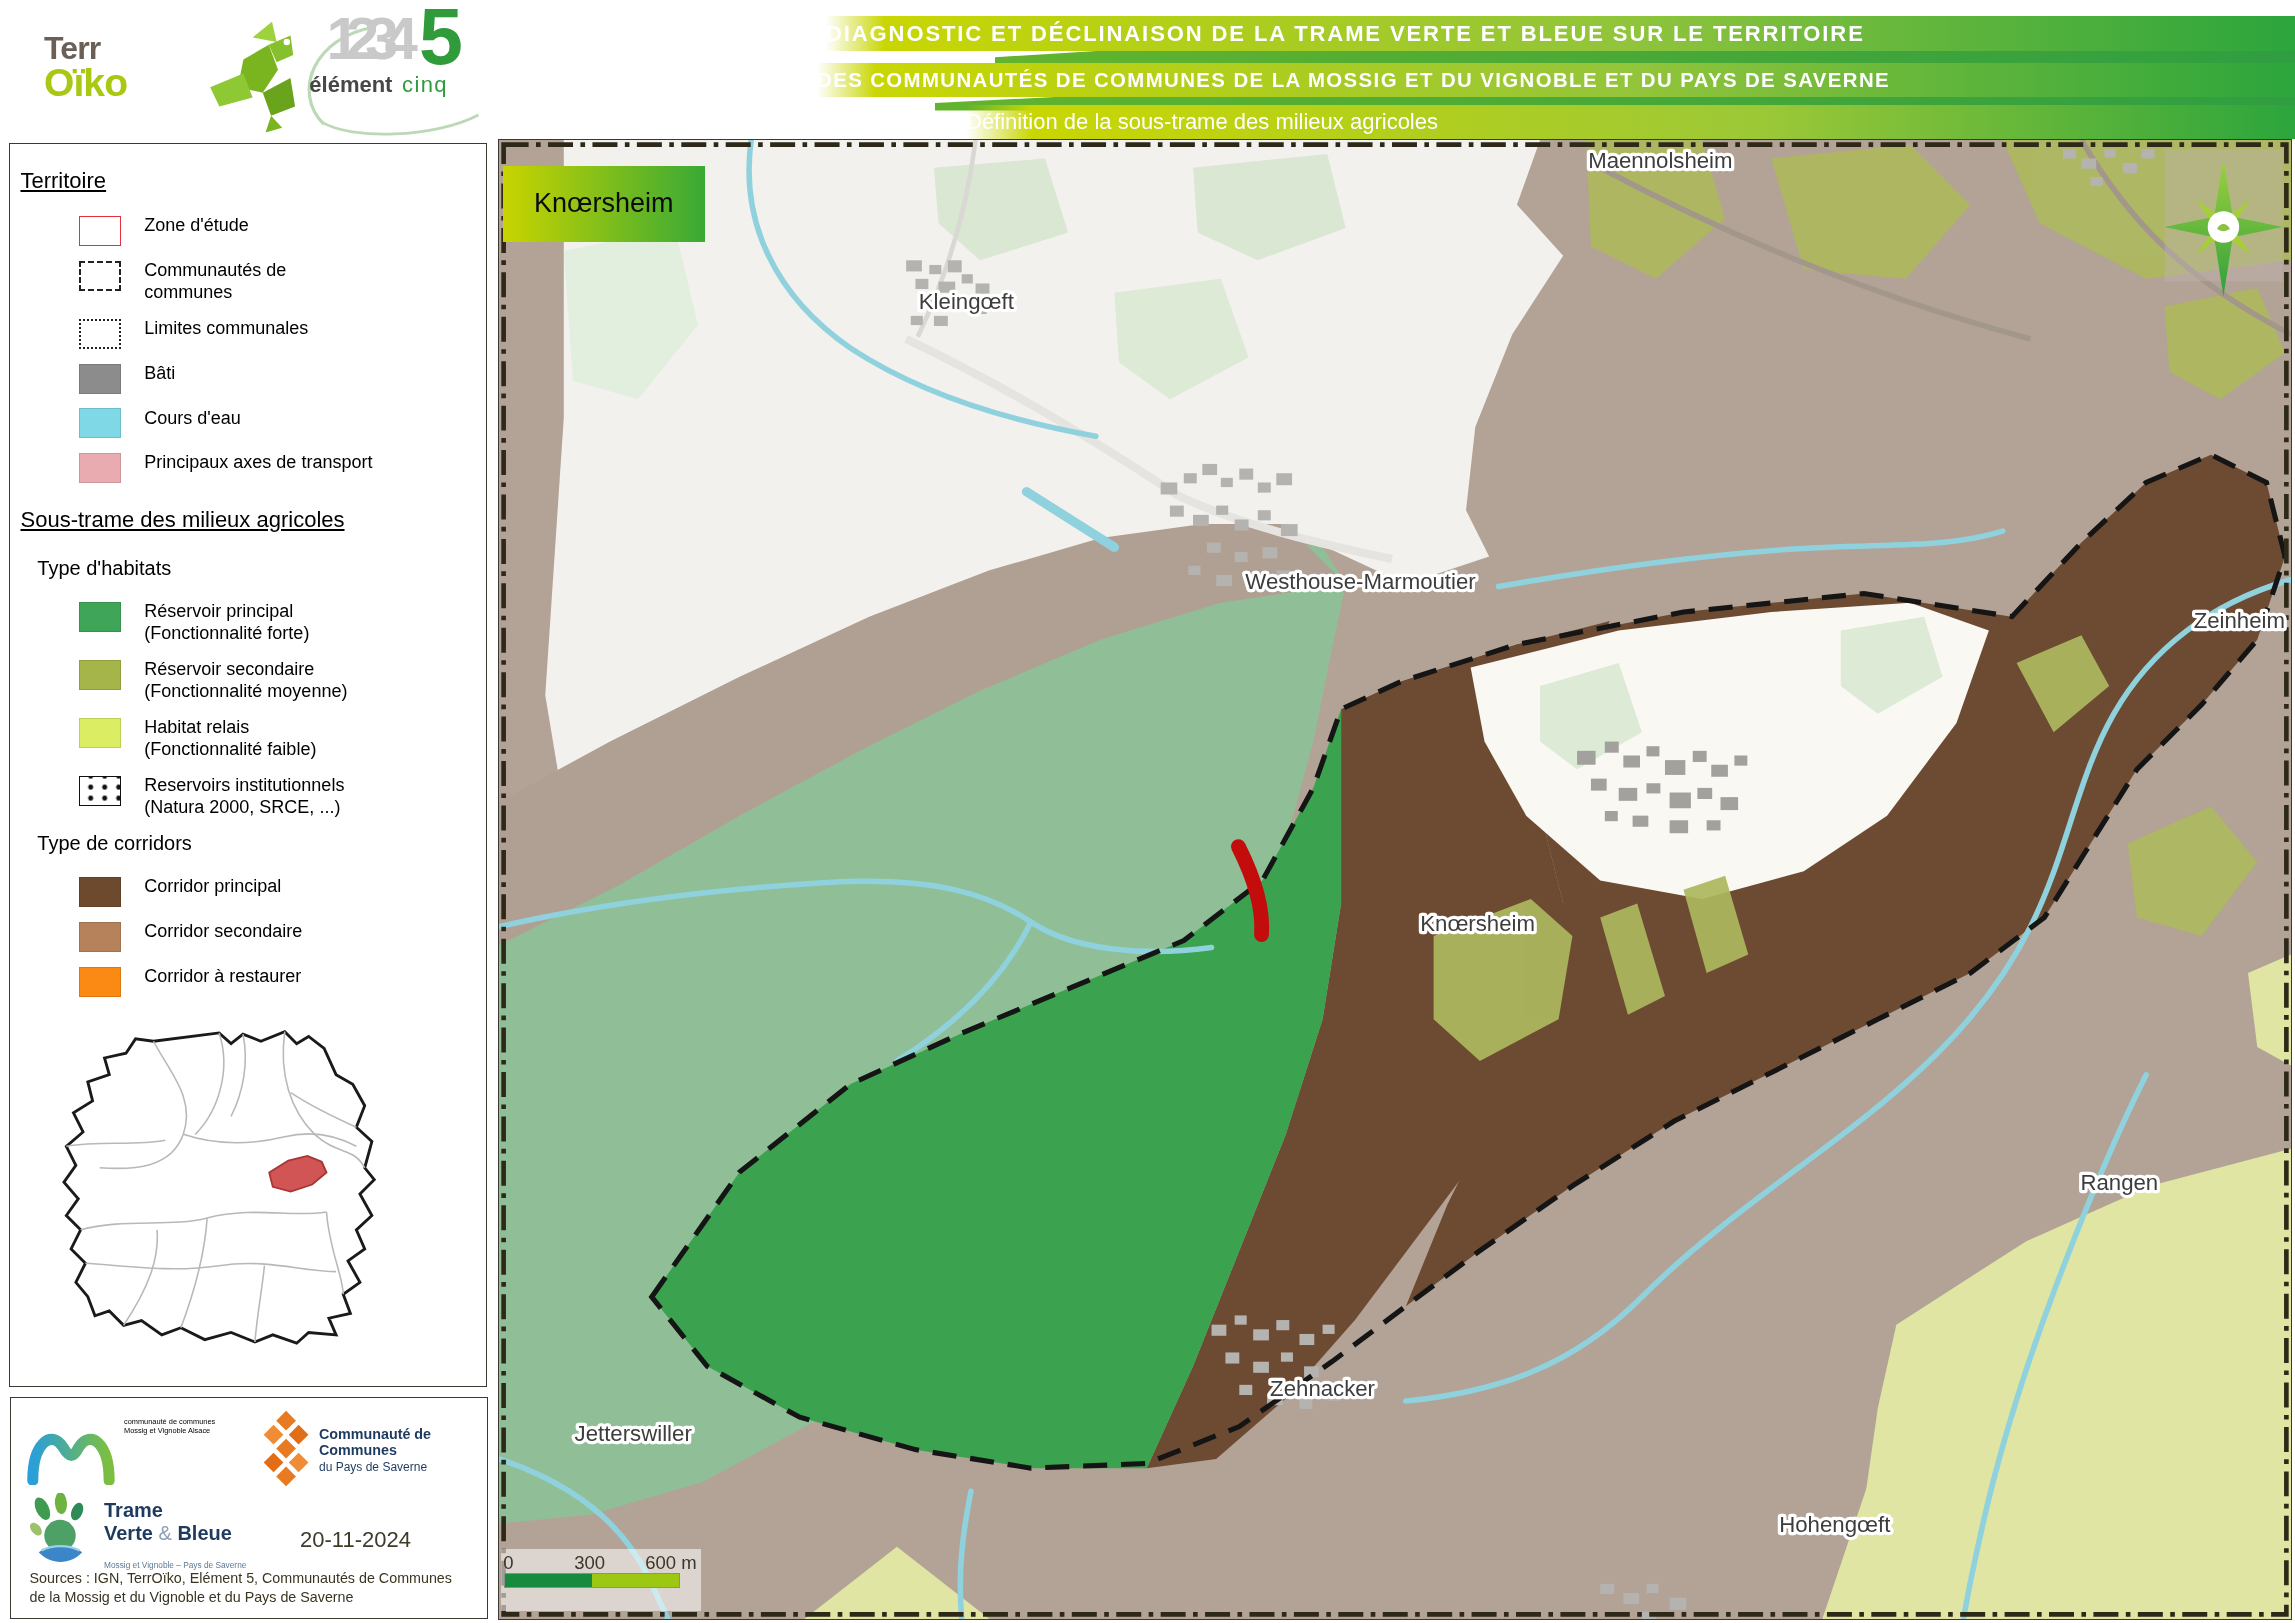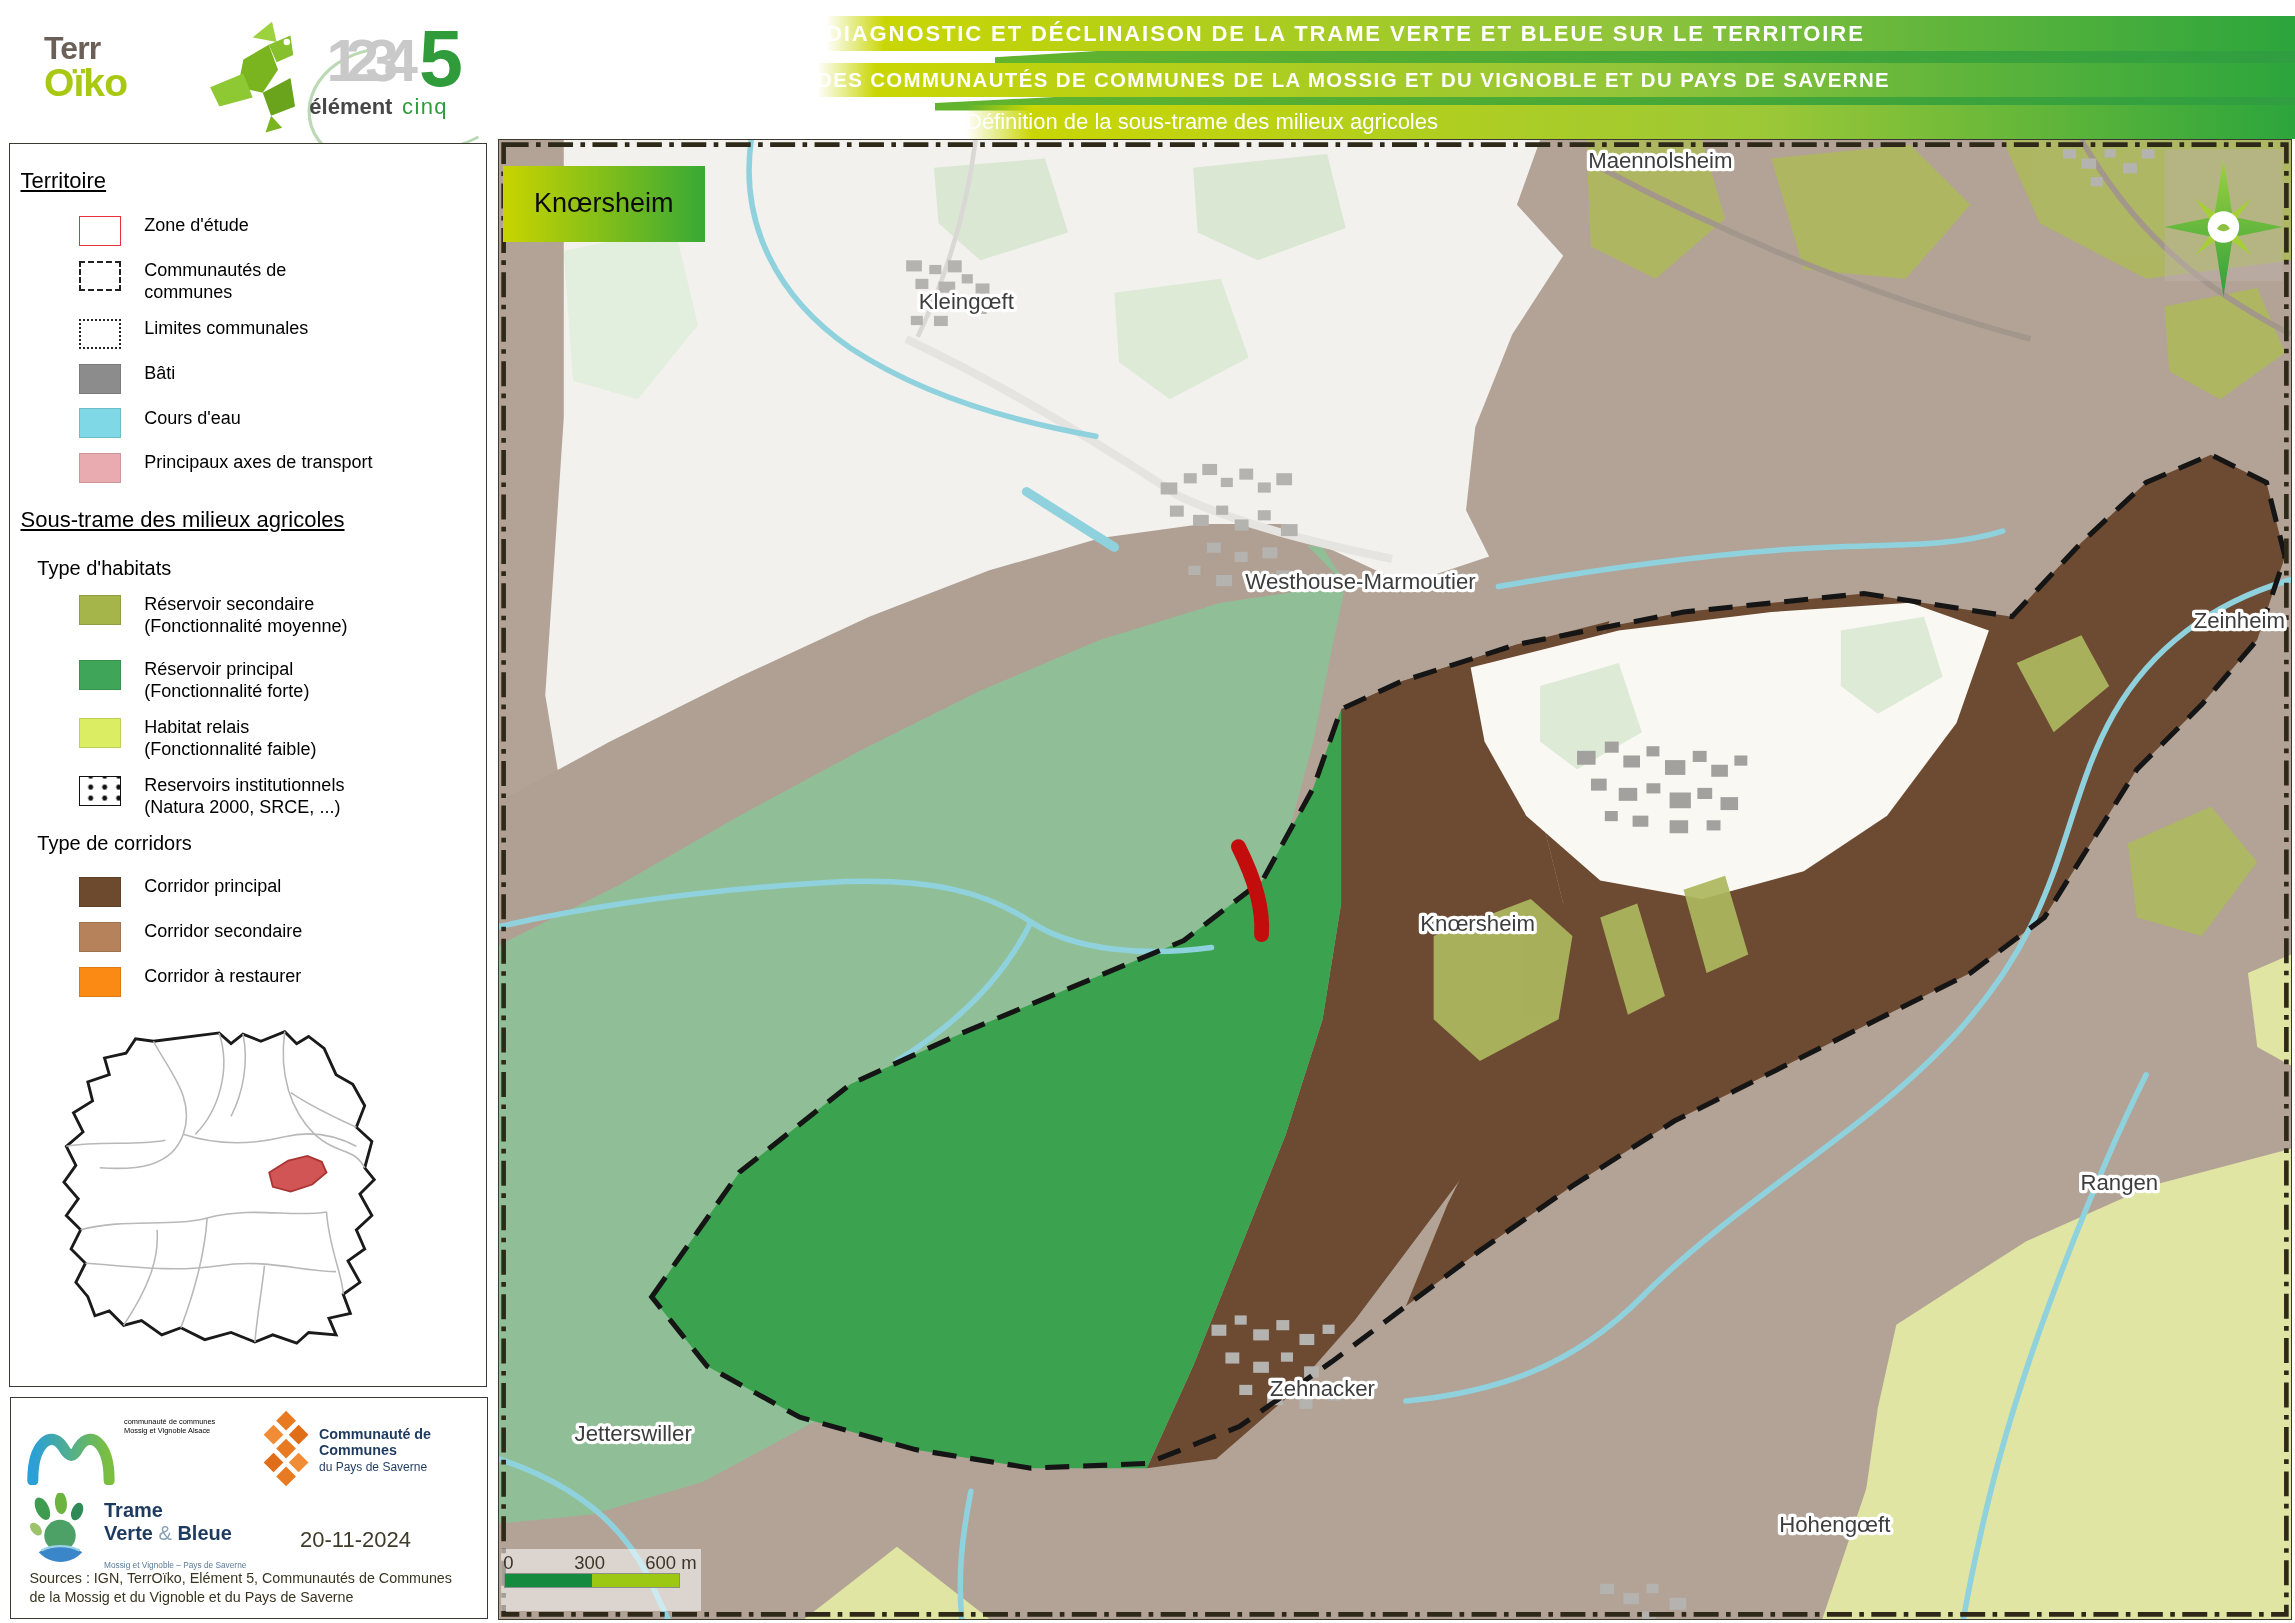--- a/index.html
+++ b/index.html
@@ -3,21 +3,21 @@
 <meta charset="utf-8">
 <style>
   html,body{margin:0;padding:0;background:#ffffff;font-family:"Liberation Sans",sans-serif;}
   .page{position:relative;width:2295px;height:1623px;background:#ffffff;overflow:hidden;}
 
   
   .lg-terr{position:absolute;left:44px;top:13px;width:259px;height:125px;}
   .lg-terr .t1{display:block;font-size:32px;font-weight:700;color:#6a6058;letter-spacing:-0.9px;line-height:1.0;margin-top:18.5px;}
   .lg-terr .t2{display:block;font-size:39px;font-weight:700;color:#a8c813;letter-spacing:-0.9px;line-height:0.95;}
   .lg-frog{position:absolute;left:139px;top:4.6px;}
-  .lg-e5{position:absolute;left:301px;top:26px;width:185px;height:120px;}
+  .lg-e5{position:absolute;left:301px;top:4px;width:185px;height:120px;}
   .lg-e5 .nums{position:absolute;left:25.5px;top:0;font-size:60px;font-weight:700;color:#c9c9c9;letter-spacing:-14px;}
   .lg-e5 .five{position:absolute;left:118px;top:-13px;font-size:79px;font-weight:700;color:#2f9b3b;}
   .lg-e5 .w1{position:absolute;left:8.3px;top:68px;font-size:22px;font-weight:700;color:#474747;}
   .lg-e5 .w2{position:absolute;left:101px;top:68px;font-size:22px;font-weight:400;color:#2f9b3b;letter-spacing:1.4px;}
   .lg-e5 svg{position:absolute;left:-4.6px;top:14px;}
 
   .tbar{position:absolute;display:flex;align-items:center;justify-content:flex-start;color:#fff;z-index:2;}
   .tbar .btxt{padding-right:8.3px;white-space:nowrap;}
   .bar1{left:826px;top:16px;right:0;height:35px;background:linear-gradient(90deg,rgba(201,214,3,0) 0%,#c9d603 4%,#8fc43c 55%,#2ca53c 100%);font-size:22px;font-weight:700;letter-spacing:1.9px;}
   .bar2{left:817px;top:63px;right:0;height:34px;background:linear-gradient(90deg,rgba(201,214,3,0) 0%,#c9d603 4%,#93c53a 55%,#2ca53c 100%);font-size:20.4px;font-weight:700;letter-spacing:1.4px;}
@@ -136,27 +136,27 @@
       <span class="ltxt">Cours d'eau</span>
     </div>
     <div class="lrow">
       <span class="sw sw-fill" style="background-color: rgb(233, 171, 176);"></span>
       <span class="ltxt">Principaux axes de transport</span>
     </div>
 
     <div class="sec-title">Sous-trame des milieux agricoles</div>
     <div class="sub-title">Type d'habitats</div>
 
-    <div class="lrow">
-      <span class="sw sw-fill" style="background-color: rgb(166, 181, 73);"></span>
-      <span class="ltxt"><span>Réservoir secondaire</span><br><span>(Fonctionnalité moyenne)</span></span>
-    </div>
     <div class="lrow first">
       <span class="sw sw-fill" style="background-color: rgb(63, 165, 88);"></span>
       <span class="ltxt"><span>Réservoir principal</span><br><span>(Fonctionnalité forte)</span></span>
+    </div>
+    <div class="lrow">
+      <span class="sw sw-fill" style="background-color: rgb(166, 181, 73);"></span>
+      <span class="ltxt"><span>Réservoir secondaire</span><br><span>(Fonctionnalité moyenne)</span></span>
     </div>
     <div class="lrow">
       <span class="sw sw-fill" style="background-color: rgb(219, 237, 98);"></span>
       <span class="ltxt"><span>Habitat relais</span><br><span>(Fonctionnalité faible)</span></span>
     </div>
     <div class="lrow">
       <span class="sw sw-dots"></span>
       <span class="ltxt"><span>Reservoirs institutionnels</span><br><span>(Natura 2000, SRCE, ...)</span></span>
     </div>
 

